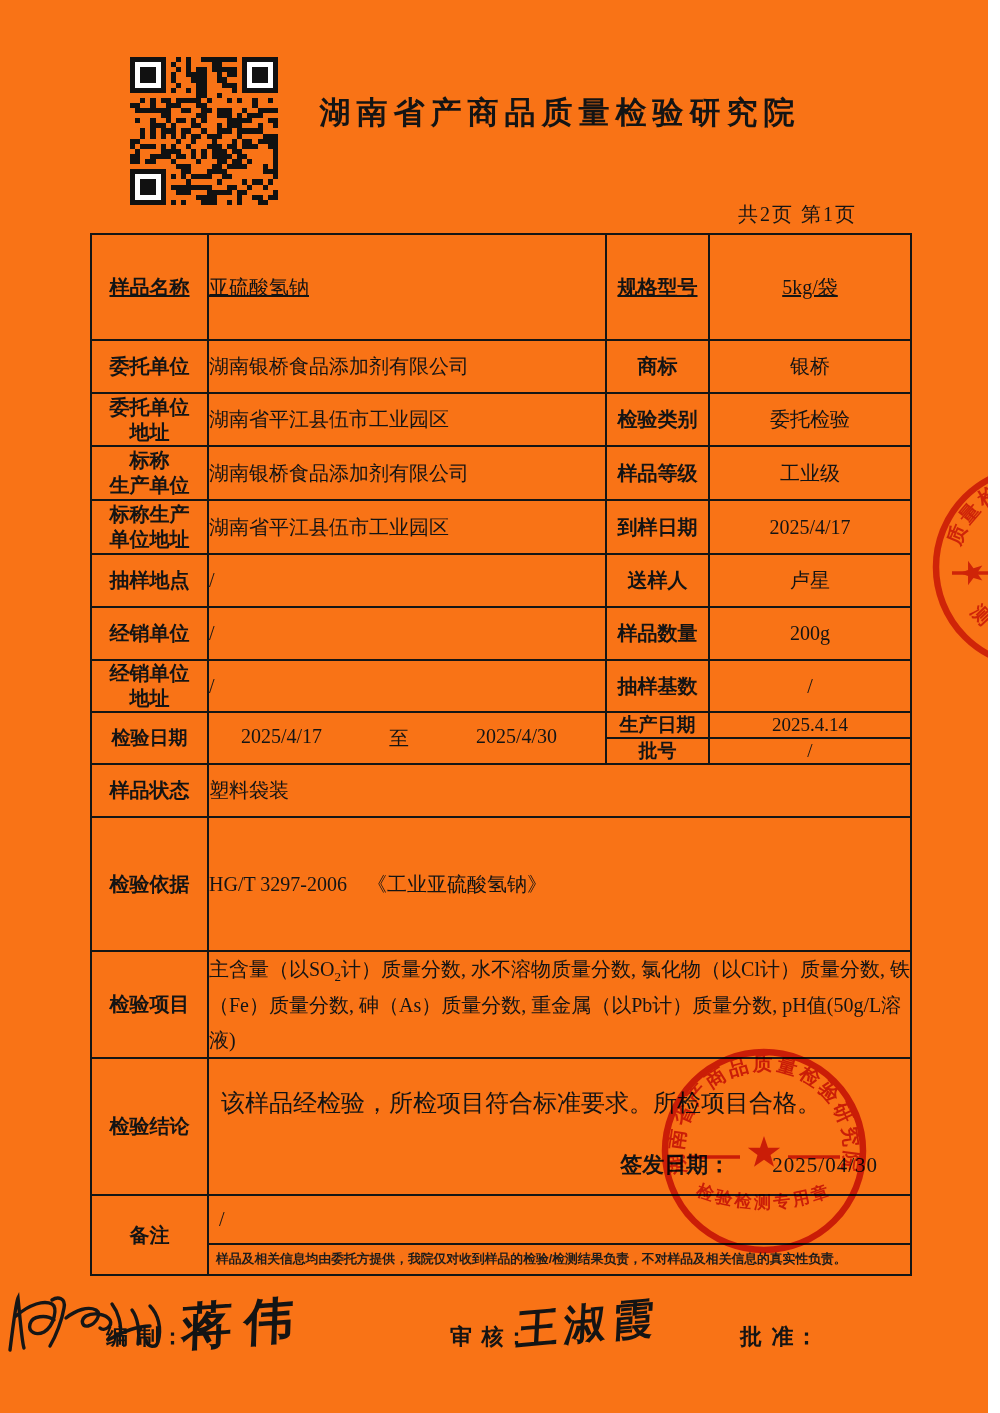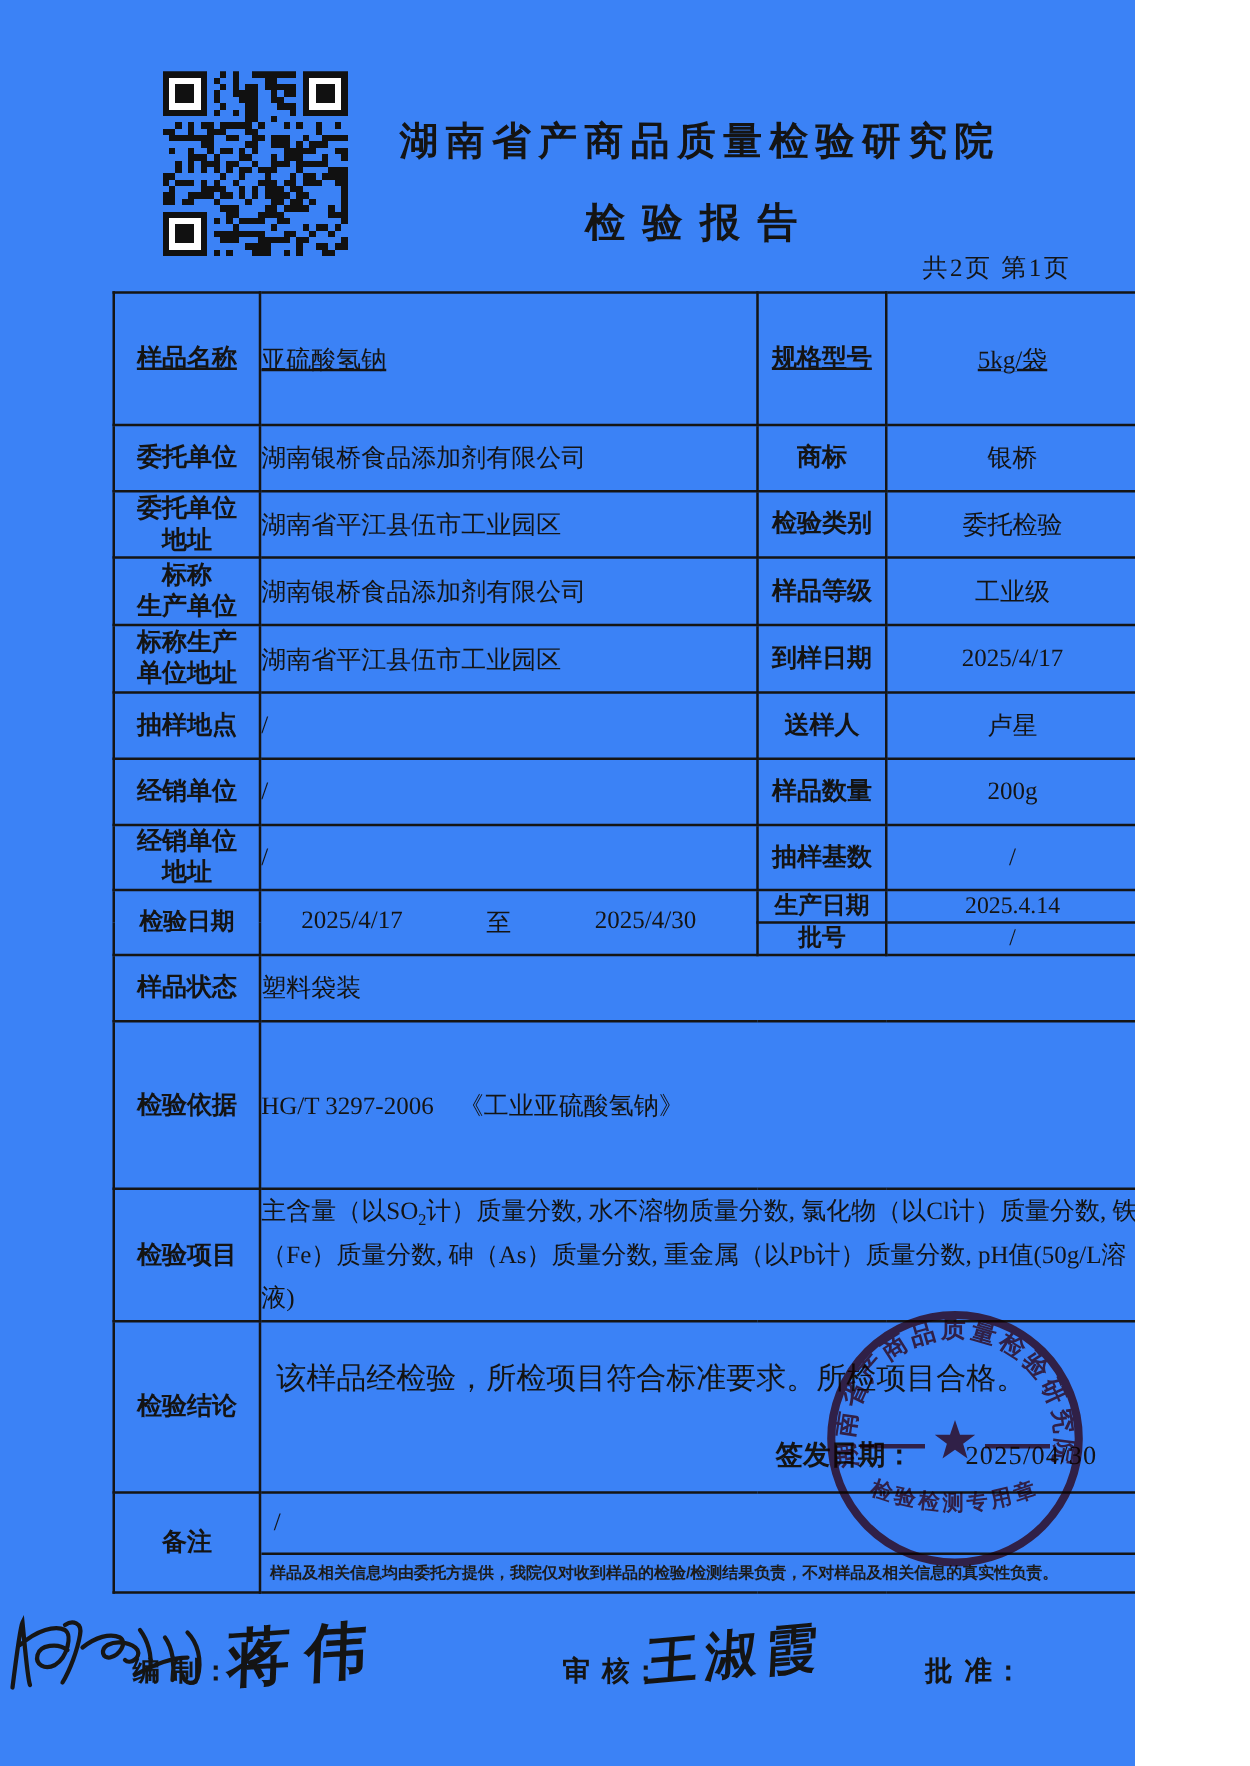--- a/index.html
+++ b/index.html
@@ -1,16 +1,16 @@
 <!DOCTYPE html>
 <html><head>
 <meta charset="utf-8">
 <style>
   html,body{margin:0;padding:0;background:#ffffff;}
-  .page{position:relative;width:908px;height:1413px;background:#3b82f6;overflow:hidden;
+  .page{position:relative;width:988px;height:1413px;background:#f97316;overflow:hidden;
         font-family:"Liberation Serif",serif;color:#141414;}
 
   
   .qr{position:absolute;left:128px;top:57px;width:152px;height:148px;}
   .qr svg{width:100%;height:100%;}
   .org-title{position:absolute;left:270px;top:92px;width:580px;text-align:center;
              font-size:31px;font-weight:700;letter-spacing:6px;white-space:nowrap;}
   .report-title{position:absolute;left:270px;top:157px;width:580px;text-align:center;
              font-size:32px;font-weight:700;letter-spacing:14px;white-space:nowrap;}
   .no-line{position:absolute;left:104px;top:200px;font-size:23px;}
@@ -381,21 +381,20 @@
           <rect x="13.793103448275861" y="13.793103448275861" width="20.689655172413794" height="20.689655172413794" fill="#111"></rect>
           <rect x="151.72413793103448" y="0" width="48.275862068965516" height="48.275862068965516"></rect>
           <rect x="158.6206896551724" y="6.896551724137931" width="34.48275862068965" height="34.48275862068965" fill="#fff"></rect>
           <rect x="165.51724137931035" y="13.793103448275861" width="20.689655172413794" height="20.689655172413794" fill="#111"></rect>
           <rect x="0" y="151.72413793103448" width="48.275862068965516" height="48.275862068965516"></rect>
           <rect x="6.896551724137931" y="158.6206896551724" width="34.48275862068965" height="34.48275862068965" fill="#fff"></rect>
           <rect x="13.793103448275861" y="165.51724137931035" width="20.689655172413794" height="20.689655172413794" fill="#111"></rect>
         </g>
       </svg></div>
   <div class="org-title">湖南省产商品质量检验研究院</div>
-  <div class="report-title">检验报告</div>
   <div class="pages">共2页 第1页</div>
 
   <table class="report-table">
     <colgroup>
         <col class="c1">
         <col class="c2">
         <col class="c3">
         <col class="c4">
       </colgroup>
     <tbody>

